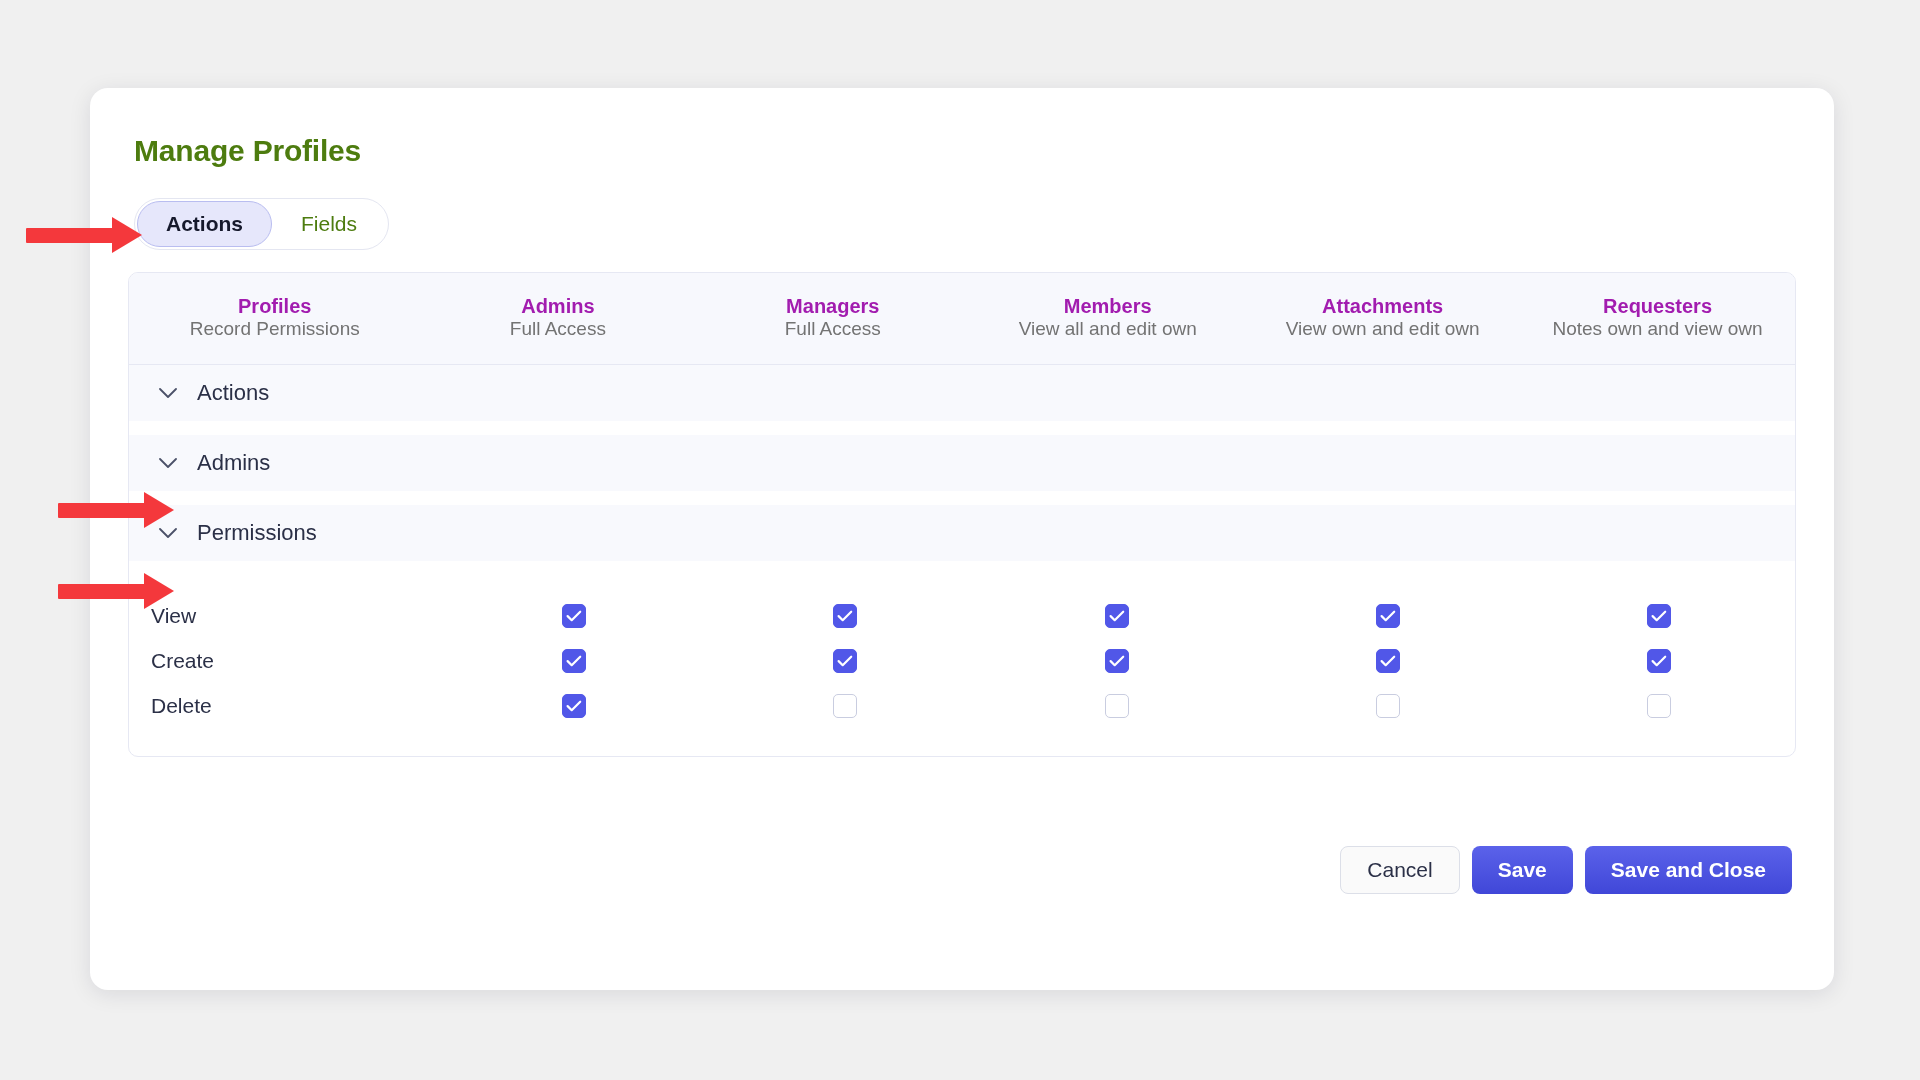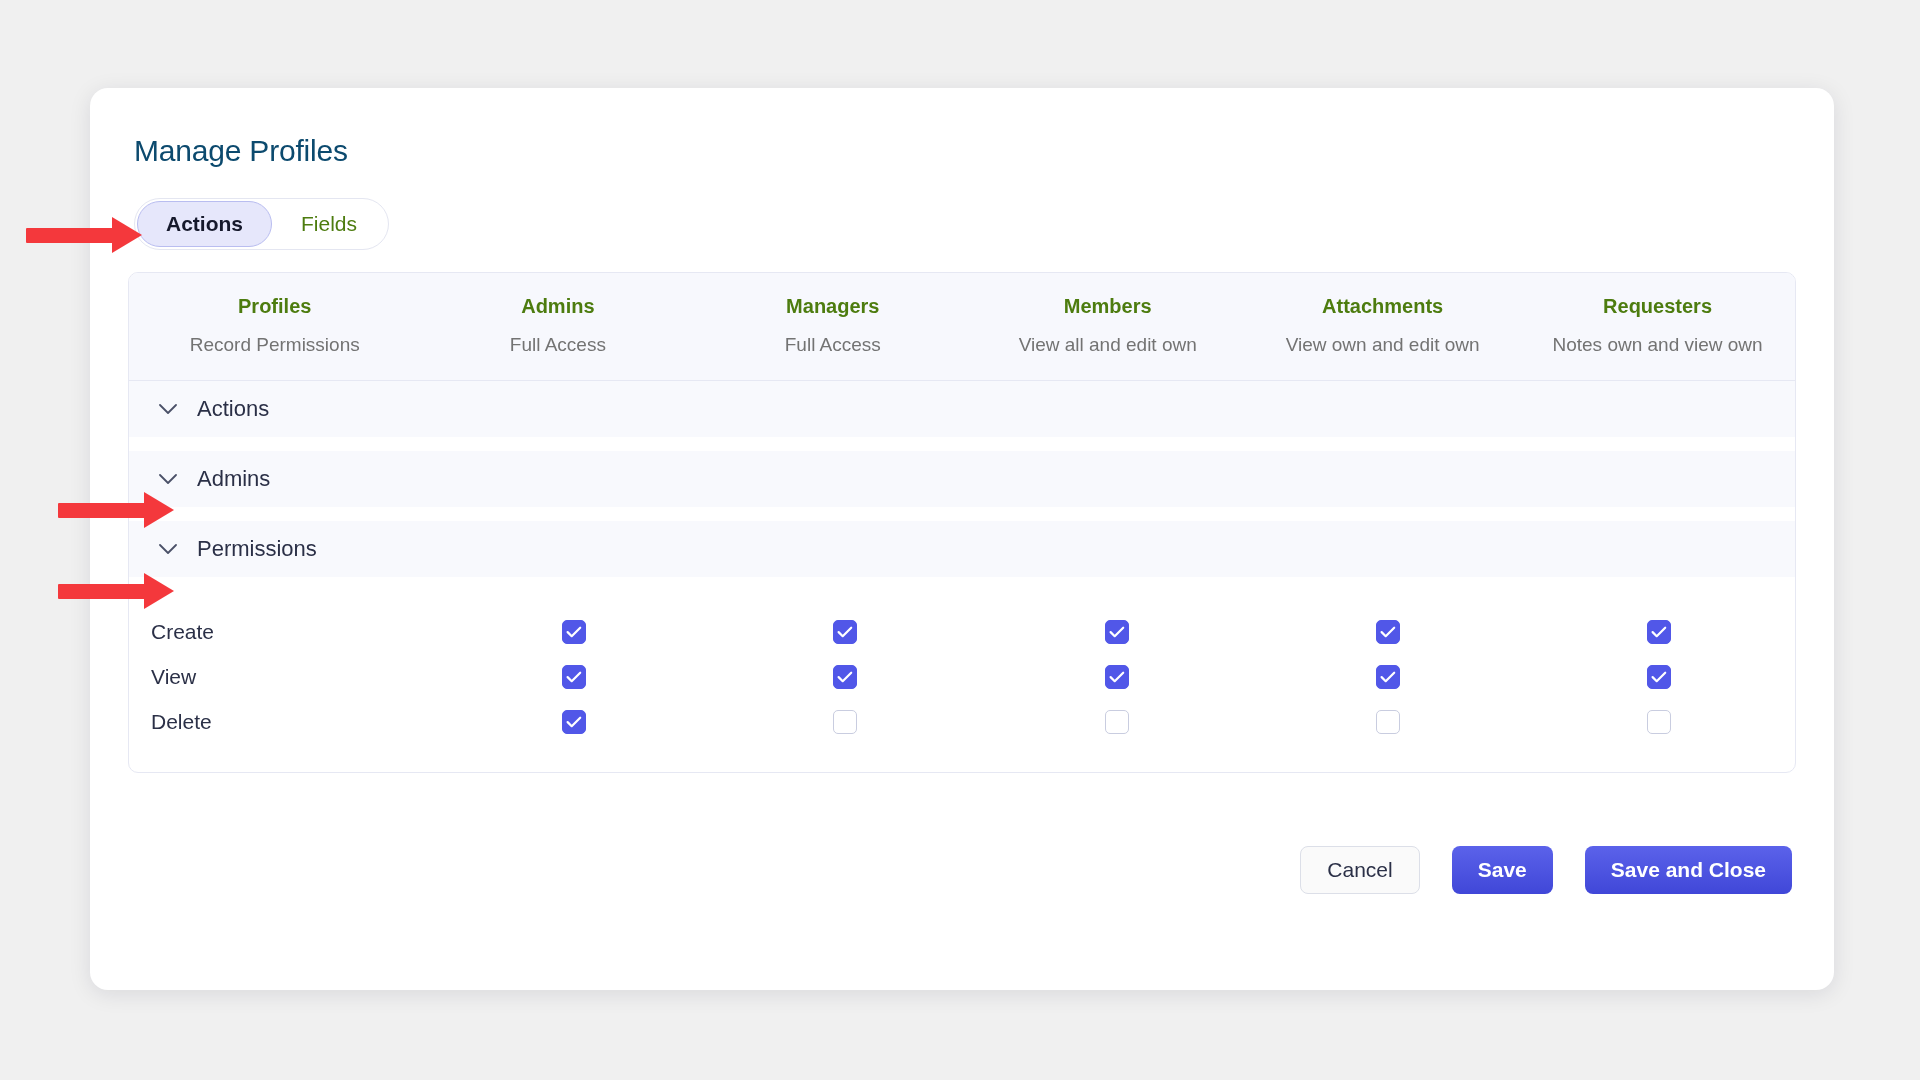--- a/index.html
+++ b/index.html
@@ -28,22 +28,22 @@
     width: 1744px;
     height: 902px;
     background: #ffffff;
     border-radius: 18px;
     box-shadow: 0 4px 22px rgba(15, 20, 45, 0.10);
     padding: 38px 42px 0 42px;
   }
 
   .modal-title {
     font-size: 30px;
-    font-weight: normal;
-    color: #0c4a6e;
+    font-weight: bold;
+    color: #4d7c0f;
     letter-spacing: -0.2px;
     margin-left: 2px;
     margin-top: 8px;
   }
 
   
   .tabs {
     display: inline-flex;
     align-items: center;
     margin-top: 30px;
@@ -97,22 +97,22 @@
 
   .col {
     flex: 1 1 0;
     text-align: center;
   }
   .col.first { flex: 1.06 1 0; }
 
   .col-title {
     font-size: 20px;
     font-weight: bold;
-    color: #4d7c0f;
-    margin-bottom: 16px;
+    color: #a21caf;
+    margin-bottom: 0;
   }
 
   .col-sub {
     font-size: 19px;
     color: #737373;
     font-weight: normal;
   }
 
   
   .section-row {
@@ -184,21 +184,21 @@
 
   .cb svg { display: block; }
 
   
   .footer {
     position: absolute;
     right: 42px;
     bottom: 96px;
     display: flex;
     align-items: center;
-    gap: 32px;
+    gap: 12px;
   }
 
   .btn {
     height: 48px;
     padding: 0 26px;
     border-radius: 8px;
     font-size: 21px;
     display: flex;
     align-items: center;
     justify-content: center;
@@ -317,60 +317,60 @@
         <svg width="18" height="11" viewBox="0 0 18 11" fill="none" xmlns="http://www.w3.org/2000/svg">
           <path d="M1 1L9 9L17 1" stroke="#4b5168" stroke-width="1.8" stroke-linecap="round" stroke-linejoin="round"></path>
         </svg>
       </span>
       <span class="section-label">Permissions</span>
     </div>
 
     <div class="rows-area">
 
       <div class="perm-row">
+        <div class="row-label">View</div>
+        <div class="cell">
+            <span class="cb checked">
+              <svg width="16" height="12" viewBox="0 0 16 12" fill="none" xmlns="http://www.w3.org/2000/svg">
+                <path d="M1.6 6.1L5.7 10.2L14.2 1.7" stroke="#ffffff" stroke-width="2.2" stroke-linecap="round" stroke-linejoin="round"></path>
+              </svg>
+            </span>
+          </div>
+        <div class="cell">
+            <span class="cb checked">
+              <svg width="16" height="12" viewBox="0 0 16 12" fill="none" xmlns="http://www.w3.org/2000/svg">
+                <path d="M1.6 6.1L5.7 10.2L14.2 1.7" stroke="#ffffff" stroke-width="2.2" stroke-linecap="round" stroke-linejoin="round"></path>
+              </svg>
+            </span>
+          </div>
+        <div class="cell">
+            <span class="cb checked">
+              <svg width="16" height="12" viewBox="0 0 16 12" fill="none" xmlns="http://www.w3.org/2000/svg">
+                <path d="M1.6 6.1L5.7 10.2L14.2 1.7" stroke="#ffffff" stroke-width="2.2" stroke-linecap="round" stroke-linejoin="round"></path>
+              </svg>
+            </span>
+          </div>
+        <div class="cell">
+            <span class="cb checked">
+              <svg width="16" height="12" viewBox="0 0 16 12" fill="none" xmlns="http://www.w3.org/2000/svg">
+                <path d="M1.6 6.1L5.7 10.2L14.2 1.7" stroke="#ffffff" stroke-width="2.2" stroke-linecap="round" stroke-linejoin="round"></path>
+              </svg>
+            </span>
+          </div>
+        <div class="cell">
+            <span class="cb checked">
+              <svg width="16" height="12" viewBox="0 0 16 12" fill="none" xmlns="http://www.w3.org/2000/svg">
+                <path d="M1.6 6.1L5.7 10.2L14.2 1.7" stroke="#ffffff" stroke-width="2.2" stroke-linecap="round" stroke-linejoin="round"></path>
+              </svg>
+            </span>
+          </div>
+      </div>
+
+      <div class="perm-row">
         <div class="row-label">Create</div>
-        <div class="cell">
-            <span class="cb checked">
-              <svg width="16" height="12" viewBox="0 0 16 12" fill="none" xmlns="http://www.w3.org/2000/svg">
-                <path d="M1.6 6.1L5.7 10.2L14.2 1.7" stroke="#ffffff" stroke-width="2.2" stroke-linecap="round" stroke-linejoin="round"></path>
-              </svg>
-            </span>
-          </div>
-        <div class="cell">
-            <span class="cb checked">
-              <svg width="16" height="12" viewBox="0 0 16 12" fill="none" xmlns="http://www.w3.org/2000/svg">
-                <path d="M1.6 6.1L5.7 10.2L14.2 1.7" stroke="#ffffff" stroke-width="2.2" stroke-linecap="round" stroke-linejoin="round"></path>
-              </svg>
-            </span>
-          </div>
-        <div class="cell">
-            <span class="cb checked">
-              <svg width="16" height="12" viewBox="0 0 16 12" fill="none" xmlns="http://www.w3.org/2000/svg">
-                <path d="M1.6 6.1L5.7 10.2L14.2 1.7" stroke="#ffffff" stroke-width="2.2" stroke-linecap="round" stroke-linejoin="round"></path>
-              </svg>
-            </span>
-          </div>
-        <div class="cell">
-            <span class="cb checked">
-              <svg width="16" height="12" viewBox="0 0 16 12" fill="none" xmlns="http://www.w3.org/2000/svg">
-                <path d="M1.6 6.1L5.7 10.2L14.2 1.7" stroke="#ffffff" stroke-width="2.2" stroke-linecap="round" stroke-linejoin="round"></path>
-              </svg>
-            </span>
-          </div>
-        <div class="cell">
-            <span class="cb checked">
-              <svg width="16" height="12" viewBox="0 0 16 12" fill="none" xmlns="http://www.w3.org/2000/svg">
-                <path d="M1.6 6.1L5.7 10.2L14.2 1.7" stroke="#ffffff" stroke-width="2.2" stroke-linecap="round" stroke-linejoin="round"></path>
-              </svg>
-            </span>
-          </div>
-      </div>
-
-      <div class="perm-row">
-        <div class="row-label">View</div>
         <div class="cell">
             <span class="cb checked">
               <svg width="16" height="12" viewBox="0 0 16 12" fill="none" xmlns="http://www.w3.org/2000/svg">
                 <path d="M1.6 6.1L5.7 10.2L14.2 1.7" stroke="#ffffff" stroke-width="2.2" stroke-linecap="round" stroke-linejoin="round"></path>
               </svg>
             </span>
           </div>
         <div class="cell">
             <span class="cb checked">
               <svg width="16" height="12" viewBox="0 0 16 12" fill="none" xmlns="http://www.w3.org/2000/svg">

